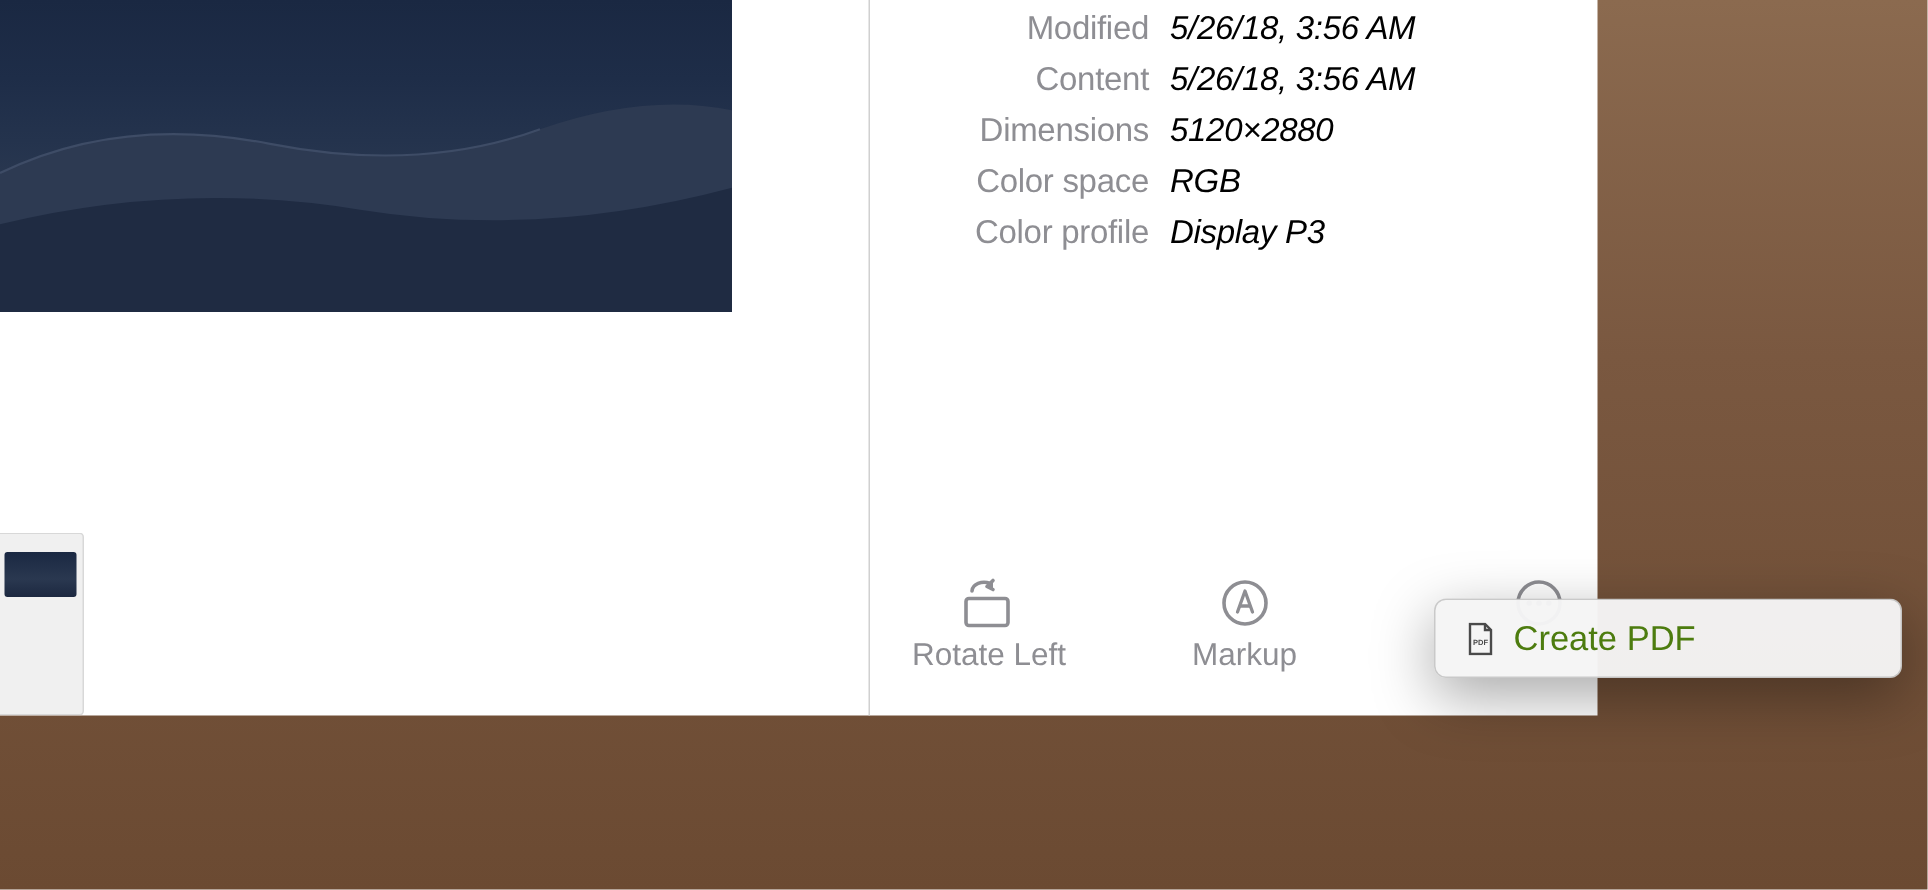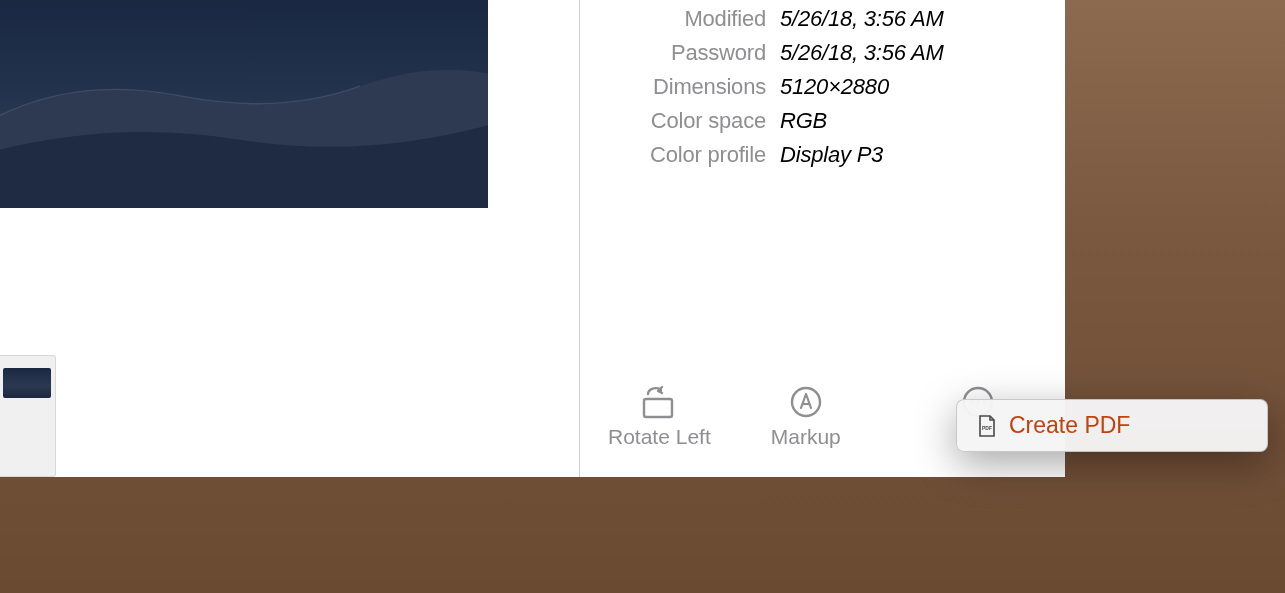--- a/index.html
+++ b/index.html
@@ -98,21 +98,21 @@
       color: #000000;
       font-style: italic;
     }
     .action-bar {
       position: absolute;
       bottom: 28px;
       left: 0;
       right: 0;
       display: flex;
       align-items: flex-end;
-      gap: 60px;
+      gap: 84px;
       padding-left: 28px;
     }
     .action-item {
       display: flex;
       flex-direction: column;
       align-items: center;
       cursor: pointer;
       color: #8e8e93;
       font-size: 21px;
     }
@@ -139,21 +139,21 @@
       border: 1px solid rgba(0,0,0,0.18);
       border-radius: 8px;
       box-shadow: 0 12px 40px rgba(0,0,0,0.35);
       padding: 8px 4px;
     }
     .menu-item {
       display: flex;
       align-items: center;
       padding: 4px 12px;
       font-size: 23px;
-      color: #c2410c;
+      color: #4d7c0f;
       cursor: pointer;
       border-radius: 4px;
     }
     .menu-icon {
       width: 28px;
       height: 24px;
       margin-right: 8px;
       display: flex;
       align-items: center;
       justify-content: center;
@@ -184,21 +184,21 @@
     </div>
   </div>
 
   <div class="right-col">
     <div class="metadata">
       <div class="meta-row">
         <div class="meta-label">Modified</div>
         <div class="meta-value">5/26/18, 3:56 AM</div>
       </div>
       <div class="meta-row">
-        <div class="meta-label">Password</div>
+        <div class="meta-label">Content</div>
         <div class="meta-value">5/26/18, 3:56 AM</div>
       </div>
       <div class="meta-row">
         <div class="meta-label">Dimensions</div>
         <div class="meta-value">5120×2880</div>
       </div>
       <div class="meta-row">
         <div class="meta-label">Color space</div>
         <div class="meta-value">RGB</div>
       </div>

